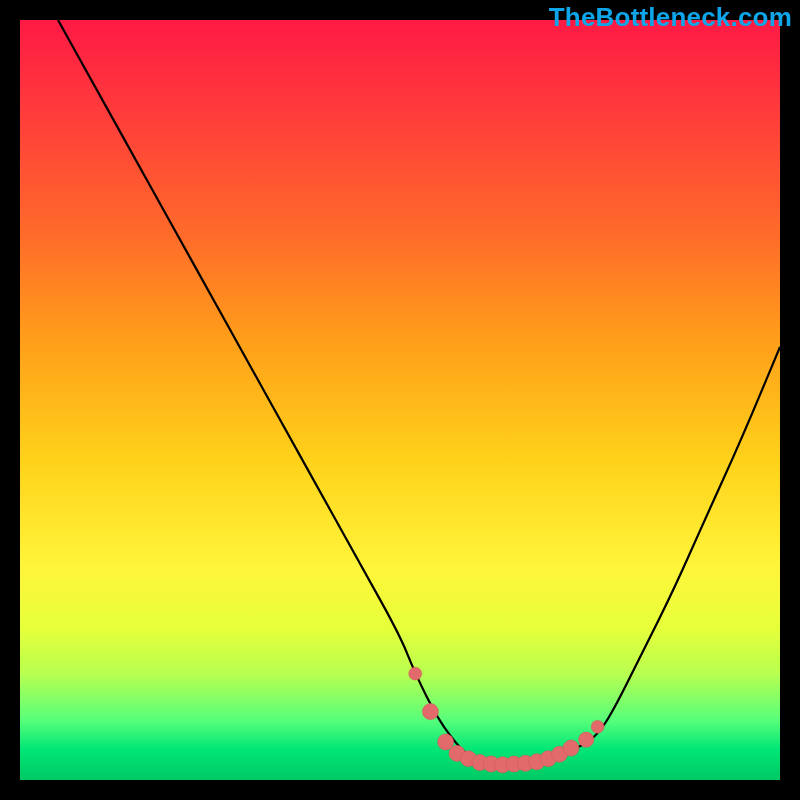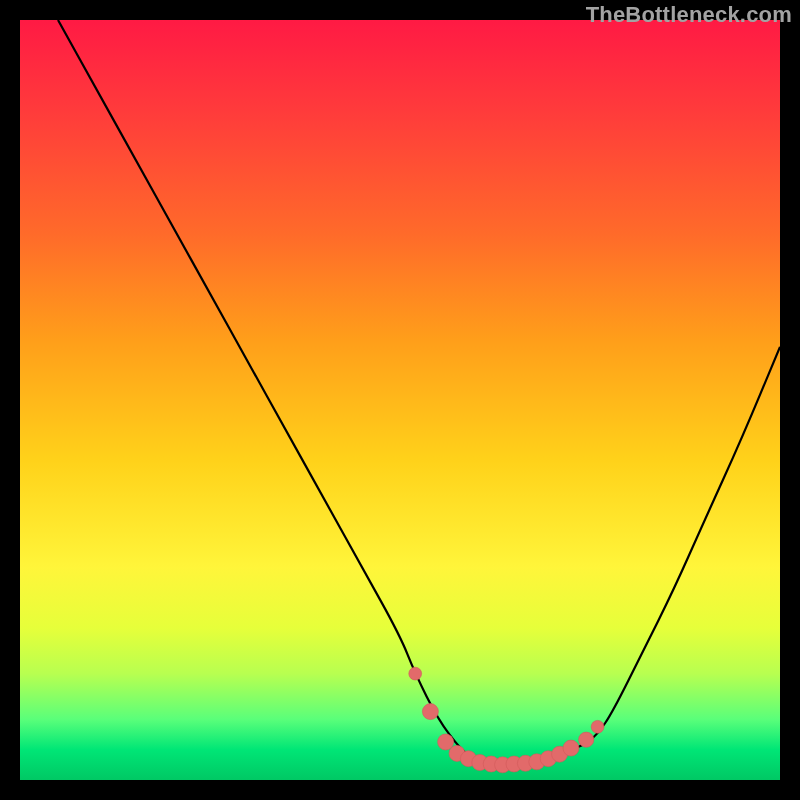--- a/index.html
+++ b/index.html
@@ -48,22 +48,22 @@
     position: absolute;
     left: 0;
     top: 0;
     width: 760px;
     height: 760px;
   }
   .watermark {
     position: absolute;
     top: 2px;
     right: 8px;
-    color: #a3a3a3;
-    font-size: 22px;
+    color: #0ea5e9;
+    font-size: 26px;
     font-weight: 600;
     letter-spacing: 0.2px;
   }
 </style>
 </head>
 <body>
 
 <div class="stage">
 
   <div class="plot">

